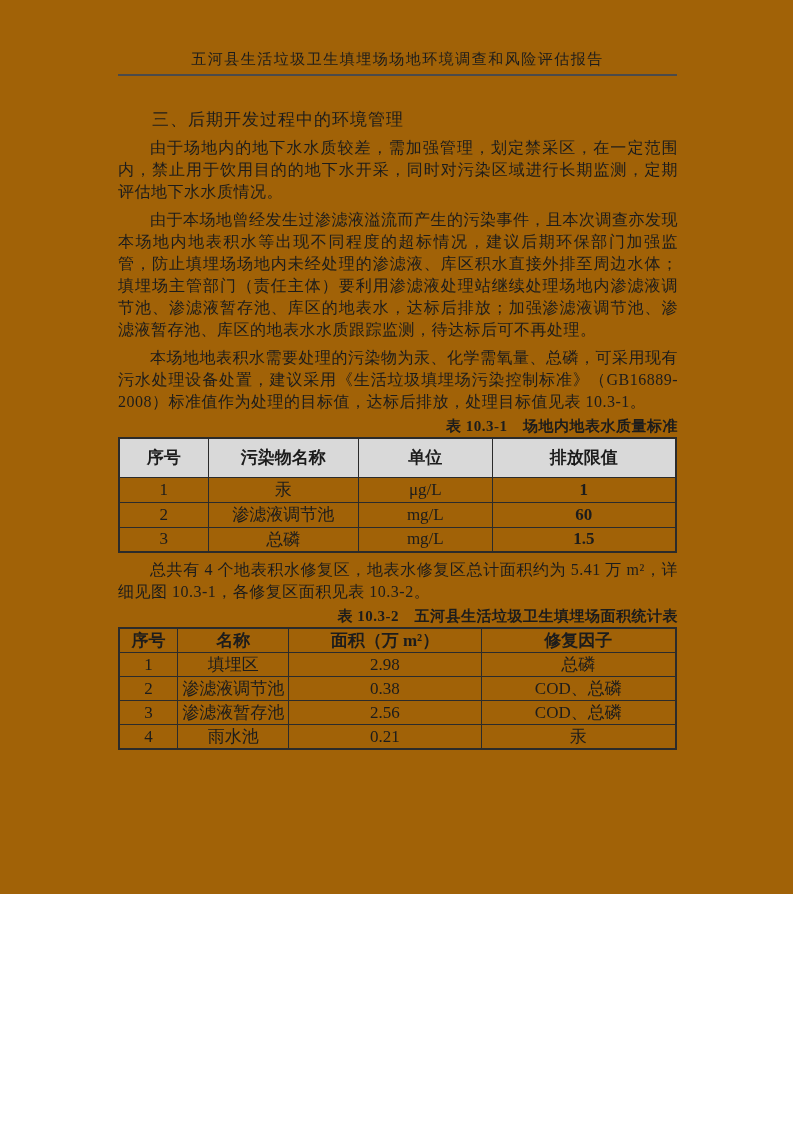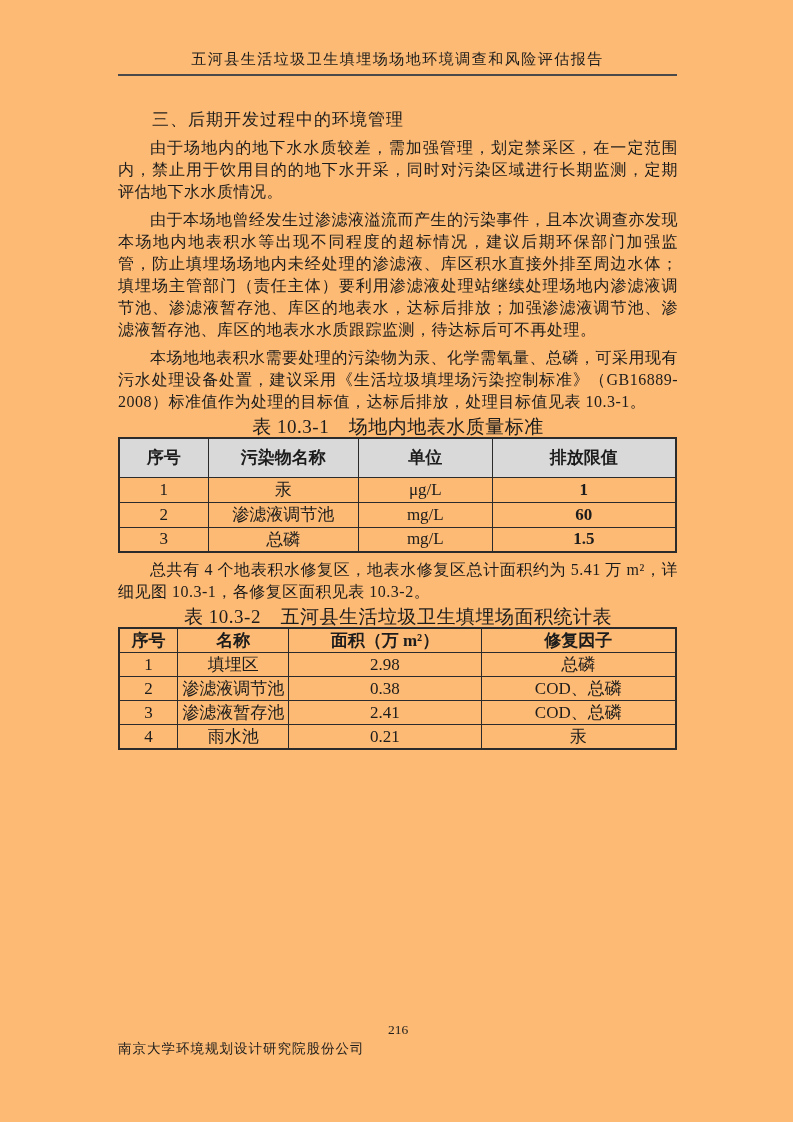--- a/index.html
+++ b/index.html
@@ -1,21 +1,21 @@
 <!DOCTYPE html>
 <html><head>
 <meta charset="utf-8">
 <style>
   * { box-sizing: border-box; }
   html, body { margin: 0; padding: 0; background: #ffffff; }
   .page {
     position: relative;
     width: 793px;
-    height: 1122px;
-    background: #fdba74;
+    height: 894px;
+    background: #a16207;
     color: #1c1c1c;
     font-family: "Liberation Serif", "DejaVu Serif", serif;
     overflow: hidden;
   }
   .doc-header {
     margin: 0 116px 0 118px;
     padding-top: 50px;
     padding-bottom: 5px;
     border-bottom: 2px solid #4a4a4a;
     text-align: center;
@@ -40,23 +40,23 @@
     margin: 4px 0 0 0;
     font-size: 20px;
     font-weight: bold;
     letter-spacing: 0.5px;
     line-height: 28px;
   }
   .table-caption {
     margin-top: 3px;
     height: 21px;
     line-height: 21px;
-    text-align: center;
-    font-weight: normal;
-    font-size: 19px;
+    text-align: right;
+    font-weight: bold;
+    font-size: 15px;
     letter-spacing: 0.5px;
   }
   table.tbl {
     width: 559px;
     border-collapse: collapse;
     table-layout: fixed;
     font-size: 17px;
     text-align: center;
     border: 2px solid #2b2b2b;
   }
@@ -172,21 +172,21 @@
         </tr>
         <tr>
           <td>2</td>
           <td>渗滤液调节池</td>
           <td>0.38</td>
           <td>COD、总磷</td>
         </tr>
         <tr>
           <td>3</td>
           <td>渗滤液暂存池</td>
-          <td>2.41</td>
+          <td>2.56</td>
           <td>COD、总磷</td>
         </tr>
         <tr>
           <td>4</td>
           <td>雨水池</td>
           <td>0.21</td>
           <td>汞</td>
         </tr>
       </tbody>
     </table>

